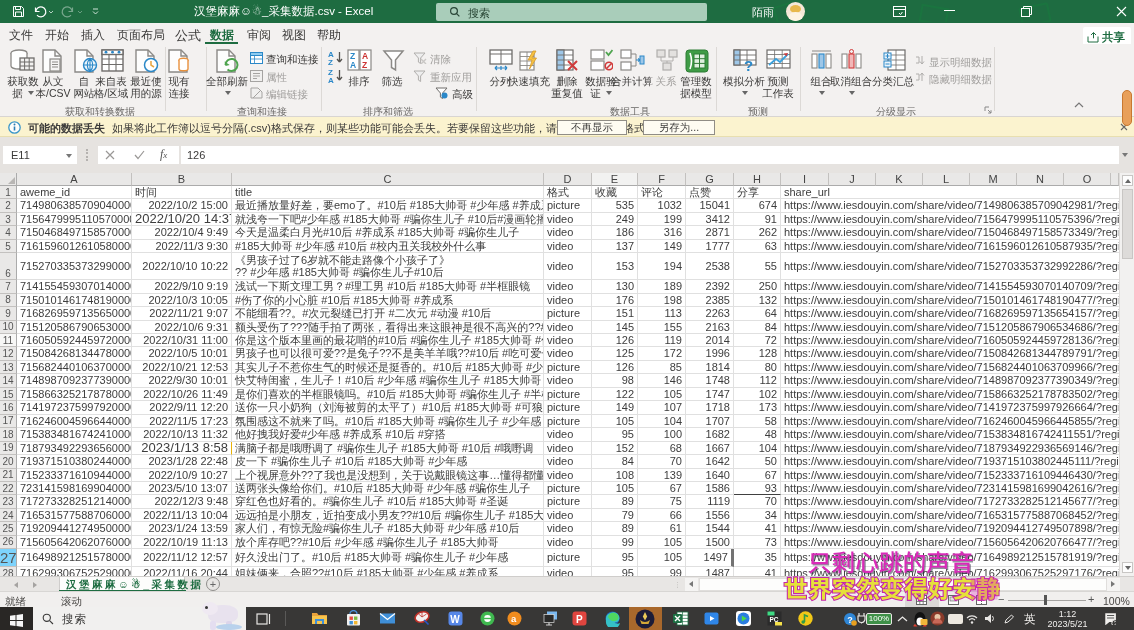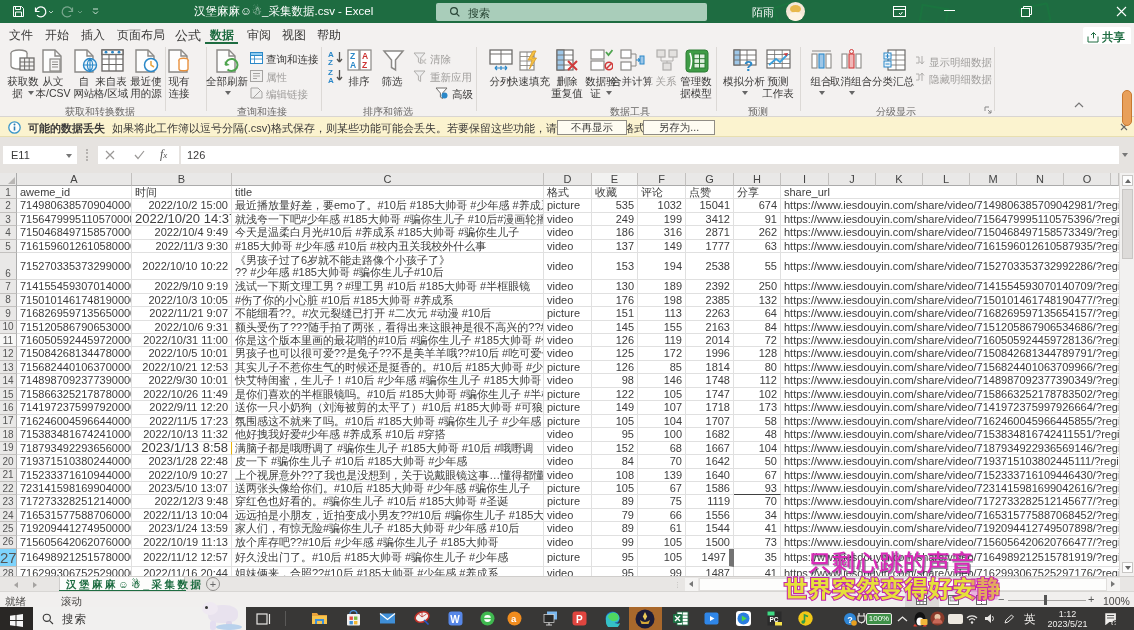--- a/index.html
+++ b/index.html
@@ -708,21 +708,21 @@
           <td colspan="8" style="font-size:11px;color:#3d3d3d;padding:0 3px;overflow:hidden;white-space:nowrap;border-bottom:1px solid #e0e0e0;line-height:12.45px">https://www.iesdouyin.com/share/video/7156056420620766477/?region=C</td>
         </tr>
         <tr style="height:13.45px">
           <td style="background:#7dd3fc;border-right:1px solid #ababab;border-bottom:1px solid #c3c1bf;font-size:15px;color:#555;text-align:center;padding:0;">27</td>
           <td style="font-size:11px;color:#3d3d3d;padding:0 3px;overflow:hidden;white-space:nowrap;border-right:1px solid #e0e0e0;border-bottom:1px solid #e0e0e0;line-height:12.45px;text-align:right">7164989212515780000</td>
           <td style="font-size:11px;color:#3d3d3d;padding:0 3px;overflow:hidden;white-space:nowrap;border-right:1px solid #e0e0e0;border-bottom:1px solid #e0e0e0;line-height:12.45px;text-align:right">2022/11/12 12:57</td>
           <td style="font-size:11px;color:#3d3d3d;padding:0 3px;overflow:hidden;white-space:nowrap;border-right:1px solid #e0e0e0;border-bottom:1px solid #e0e0e0;line-height:12.45px">好久没出门了。#10后 #185大帅哥 #骗你生儿子 #少年感</td>
           <td style="font-size:11px;color:#3d3d3d;padding:0 3px;overflow:hidden;white-space:nowrap;border-right:1px solid #e0e0e0;border-bottom:1px solid #e0e0e0;line-height:12.45px">picture</td>
           <td style="font-size:11px;color:#3d3d3d;padding:0 3px;overflow:hidden;white-space:nowrap;border-right:1px solid #e0e0e0;border-bottom:1px solid #e0e0e0;line-height:12.45px;text-align:right">95</td>
           <td style="font-size:11px;color:#3d3d3d;padding:0 3px;overflow:hidden;white-space:nowrap;border-right:1px solid #e0e0e0;border-bottom:1px solid #e0e0e0;line-height:12.45px;text-align:right">105</td>
-          <td style="font-size:11px;color:#3d3d3d;padding:0 3px;overflow:hidden;white-space:nowrap;border-right:5px solid #737373;border-bottom:1px solid #e0e0e0;line-height:12.45px;text-align:right">1497</td>
+          <td style="font-size:11px;color:#3d3d3d;padding:0 3px;overflow:hidden;white-space:nowrap;border-right:3px solid #737373;border-bottom:1px solid #e0e0e0;line-height:12.45px;text-align:right">1497</td>
           <td style="font-size:11px;color:#3d3d3d;padding:0 3px;overflow:hidden;white-space:nowrap;border-right:1px solid #e0e0e0;border-bottom:1px solid #e0e0e0;line-height:12.45px;text-align:right">35</td>
           <td colspan="8" style="font-size:11px;color:#3d3d3d;padding:0 3px;overflow:hidden;white-space:nowrap;border-bottom:1px solid #e0e0e0;line-height:12.45px">https://www.iesdouyin.com/share/video/7164989212515781919/?region=C</td>
         </tr>
         <tr style="height:13.45px">
           <td style="background:#e9e8e7;border-right:1px solid #ababab;border-bottom:1px solid #c3c1bf;font-size:10px;color:#555;text-align:center;padding:0;">28</td>
           <td style="font-size:11px;color:#3d3d3d;padding:0 3px;overflow:hidden;white-space:nowrap;border-right:1px solid #e0e0e0;border-bottom:1px solid #e0e0e0;line-height:12.45px;text-align:right">7162993067525290000</td>
           <td style="font-size:11px;color:#3d3d3d;padding:0 3px;overflow:hidden;white-space:nowrap;border-right:1px solid #e0e0e0;border-bottom:1px solid #e0e0e0;line-height:12.45px;text-align:right">2022/11/16 20:44</td>
           <td style="font-size:11px;color:#3d3d3d;padding:0 3px;overflow:hidden;white-space:nowrap;border-right:1px solid #e0e0e0;border-bottom:1px solid #e0e0e0;line-height:12.45px">姐妹俩来，合照??#10后 #185大帅哥 #少年感 #养成系</td>
           <td style="font-size:11px;color:#3d3d3d;padding:0 3px;overflow:hidden;white-space:nowrap;border-right:1px solid #e0e0e0;border-bottom:1px solid #e0e0e0;line-height:12.45px">video</td>
           <td style="font-size:11px;color:#3d3d3d;padding:0 3px;overflow:hidden;white-space:nowrap;border-right:1px solid #e0e0e0;border-bottom:1px solid #e0e0e0;line-height:12.45px;text-align:right">95</td>

